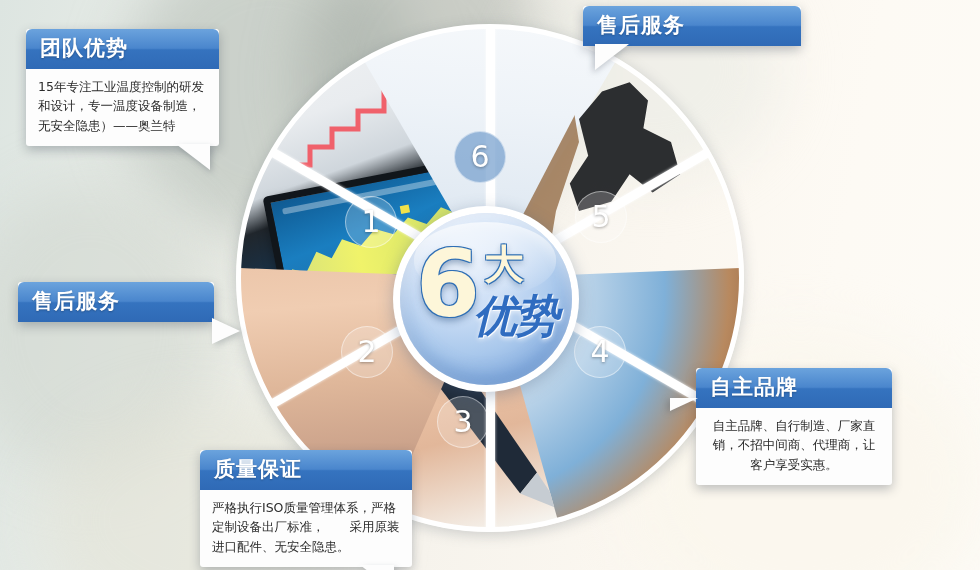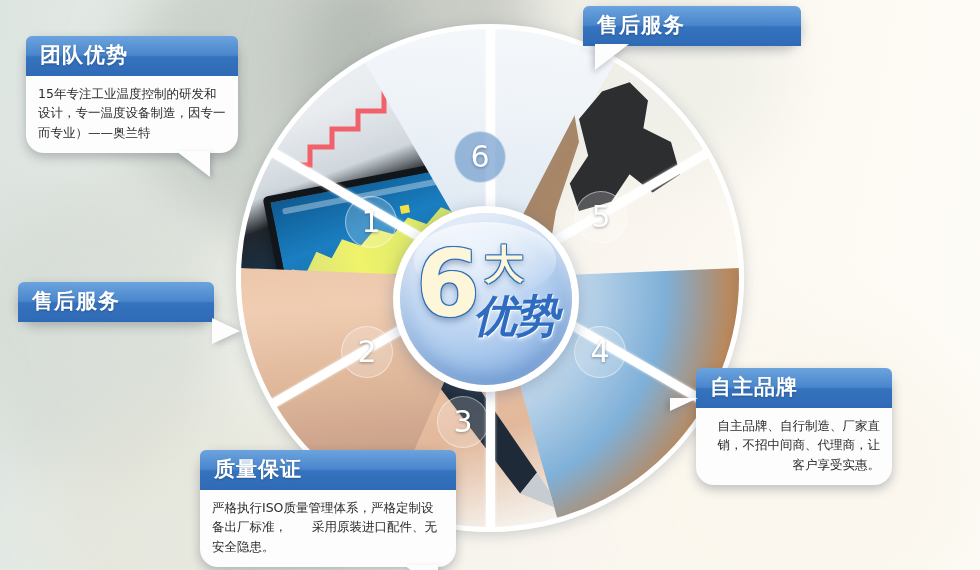--- a/index.html
+++ b/index.html
@@ -204,21 +204,21 @@
     font-style: italic;
     color: #2f6cc0;
     letter-spacing: -2px;
     text-shadow: 1px 1px 0 rgba(255,255,255,.85), 0 2px 5px rgba(255,255,255,.7);
   }
 
   
   .card {
     position: absolute;
     background: #fdfdfd;
-    border-radius: 18px;
+    border-radius: 3px;
     box-shadow: 0 4px 11px rgba(60,70,85,.33);
     overflow: visible;
   }
   .card .hdr {
     background: linear-gradient(180deg, #6ba3dd 0%, #4a86cd 48%, #3573bf 52%, #2f6ab6 100%);
     border-radius: 6px 6px 0 0;
     color: #ffffff;
     font-size: 21px;
     font-weight: bold;
     padding: 5px 14px 7px 14px;
@@ -226,29 +226,29 @@
     text-shadow: 0 1px 2px rgba(0,0,0,.25);
     white-space: nowrap;
   }
   .card .body {
     padding: 8px 12px 11px 12px;
     font-size: 12.5px;
     line-height: 1.55;
     color: #2b2b2b;
     font-family: "DejaVu Sans", "Liberation Sans", sans-serif;
   }
-  .card .body.ctr { text-align: right; }
+  .card .body.ctr { text-align: center; }
   .tail {
     position: absolute;
     width: 0; height: 0;
     border-style: solid;
   }
 
   
-  #card-team     { left: 26px;  top: 36px;  width: 212px; }
+  #card-team     { left: 26px;  top: 29px;  width: 193px; }
   #card-team .tail {
     left: 150px; bottom: -24px;
     border-width: 26px 0 0 34px;
     border-color: #fdfdfd transparent transparent transparent;
     filter: drop-shadow(2px 3px 3px rgba(60,70,85,.3));
   }
 
   #card-after    { left: 583px; top: 6px;   width: 218px; }
   #card-after .tail {
     left: 12px; bottom: -24px;
@@ -274,21 +274,21 @@
   }
 
   #card-tech     { left: 18px;  top: 282px; width: 196px; }
   #card-tech .tail {
     right: -26px; top: 36px;
     border-width: 13px 0 13px 28px;
     border-color: transparent transparent transparent #fdfdfd;
     filter: drop-shadow(3px 2px 3px rgba(60,70,85,.25));
   }
 
-  #card-quality  { left: 200px; top: 450px; width: 256px; }
+  #card-quality  { left: 200px; top: 450px; width: 212px; }
   #card-quality .tail {
     right: 18px; bottom: -24px;
     border-width: 26px 0 0 34px;
     border-color: #fdfdfd transparent transparent transparent;
     filter: drop-shadow(2px 3px 3px rgba(60,70,85,.3));
   }
 </style>
 </head>
 <body>
 
@@ -367,21 +367,21 @@
   <div id="hub-outer"></div>
   <div id="hub">
     <div class="gloss"></div>
     <div class="six">6</div>
     <div class="da">大</div>
     <div class="youshi">优势</div>
   </div>
 
   <div class="card" id="card-team">
     <div class="hdr">团队优势</div>
-    <div class="body">15年专注工业温度控制的研发和设计，专一温度设备制造，因专一而专业）——奥兰特</div>
+    <div class="body">15年专注工业温度控制的研发和设计，专一温度设备制造，无安全隐患）——奥兰特</div>
     <div class="tail"></div>
   </div>
 
   <div class="card" id="card-after">
     <div class="hdr">售后服务</div>
     <div class="tail"></div>
   </div>
 
 
   <div class="card" id="card-sw">

